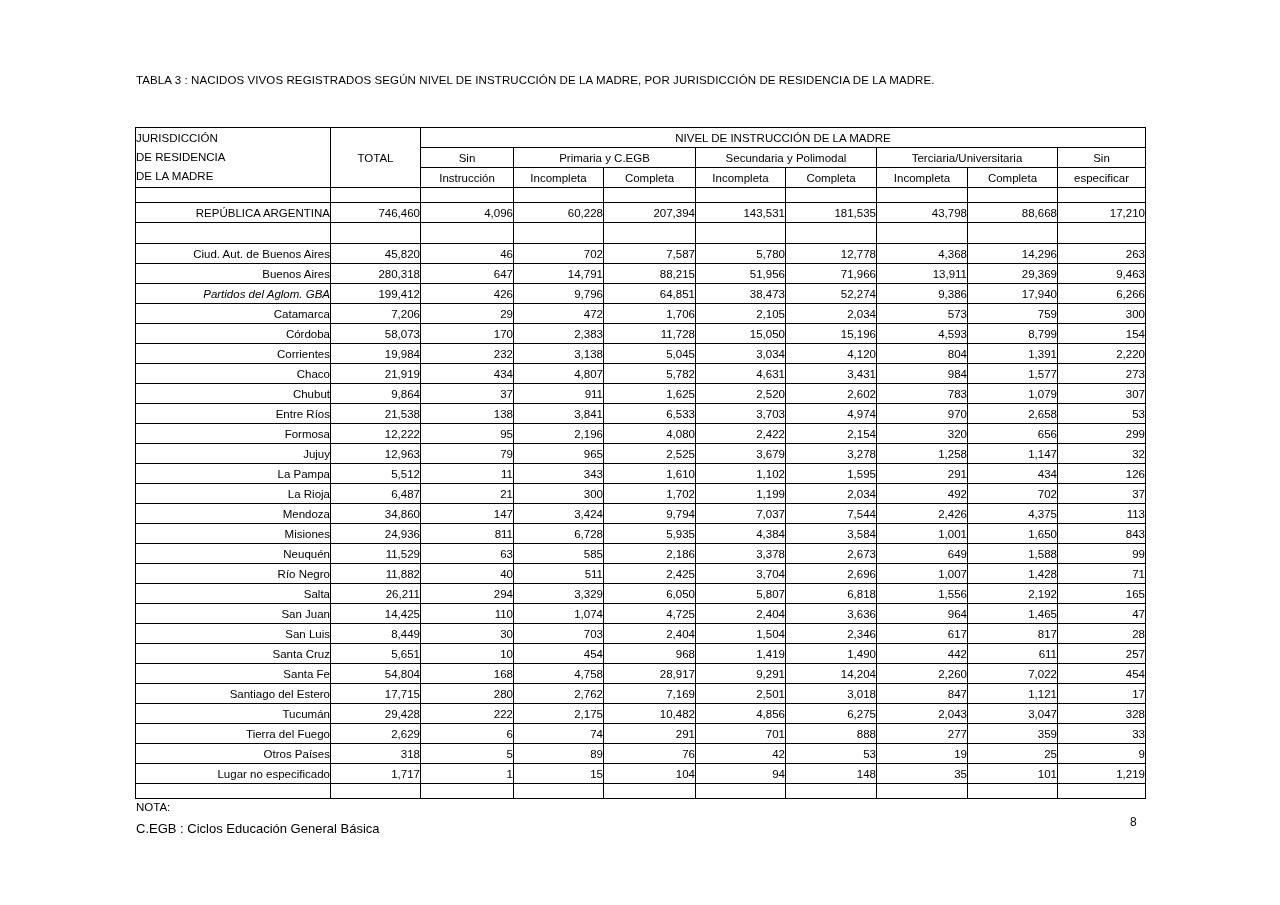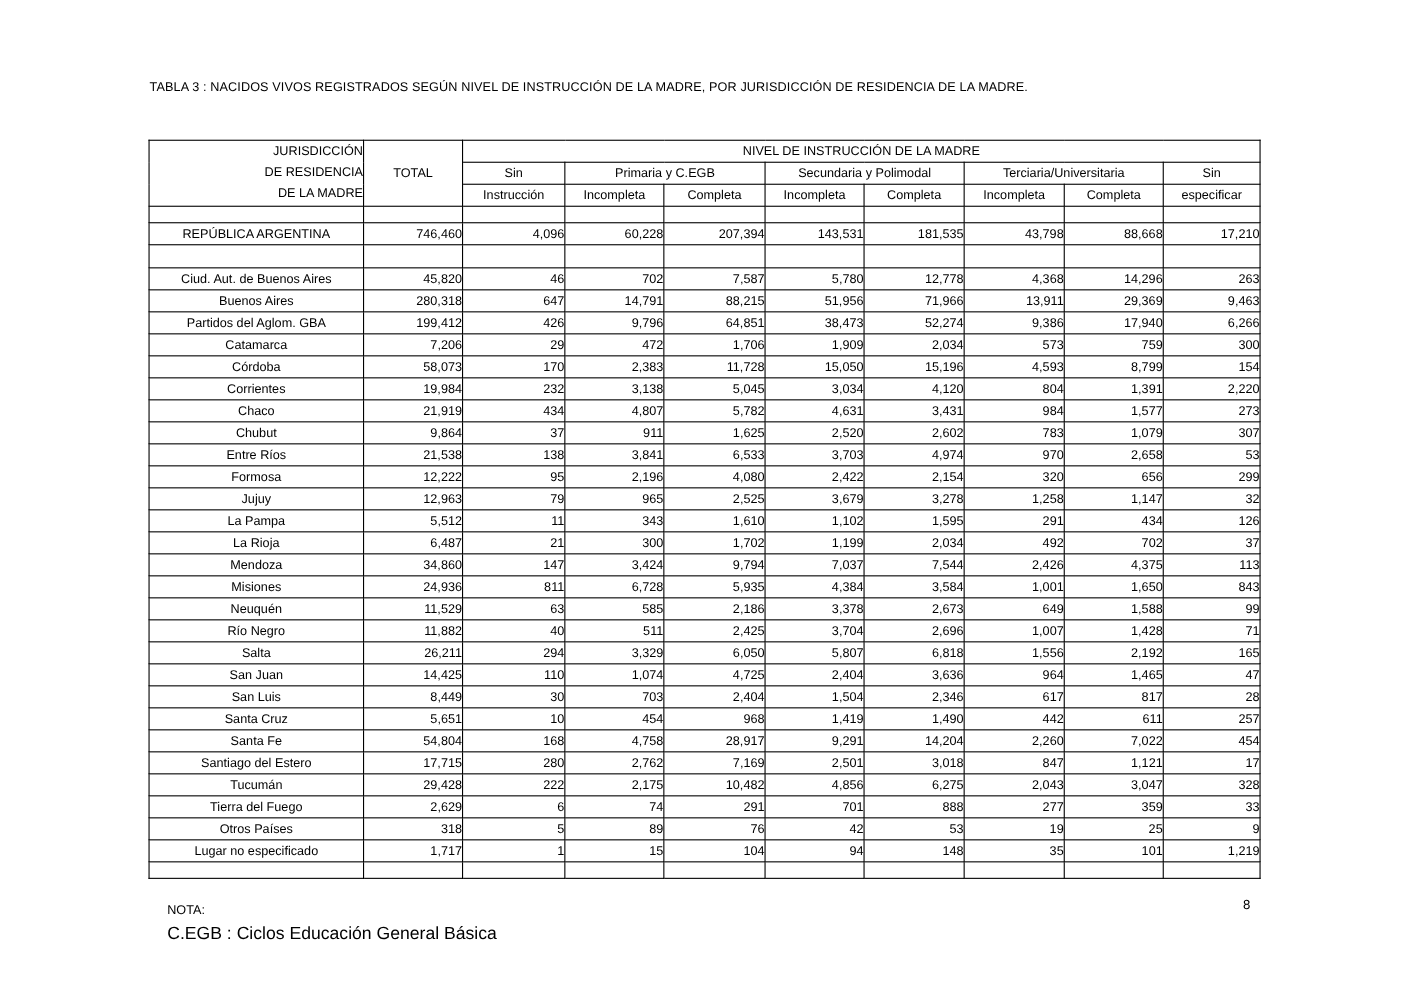--- a/index.html
+++ b/index.html
@@ -48,34 +48,34 @@
     font-weight: normal;
     vertical-align: middle;
   }
   
   .hdr {
     text-align: center;
     height: 19px;
     font-size: 11.5px;
   }
   .hdr-juris {
-    text-align: right;
+    text-align: left;
     vertical-align: top;
     padding-top: 5px;
     line-height: 19px;
   }
   .hdr-total {
     text-align: center;
     vertical-align: middle;
   }
   .nogrid-top { border-bottom: none; }
   .nogrid-bot { border-top: none; }
 
   .cell-name {
-    text-align: center;
+    text-align: right;
     padding-left: 6px;
     height: 19px;
     white-space: nowrap;
     border-left: 1px solid #000;
     border-right: 1px solid #000;
     border-top: none;
     border-bottom: none;
   }
   .cell-num {
     text-align: right;
@@ -86,31 +86,30 @@
     border-right: 1px solid #000;
     border-top: none;
     border-bottom: none;
   }
   .bold { font-weight: bold; }
   .spacer-row td {
     height: 13px;
     border-top: none;
     border-bottom: none;
   }
-  .indent { padding-left: 10px; }
+  .indent { padding-left: 10px; font-style: italic; }
   .footer-note {
     position: absolute;
-    left: 152px;
+    left: 136px;
     top: 796px;
     font-size: 11.5px;
     line-height: 22px;
-    margin-top: 21px;
   }
   .footer-note .nota-l2 {
-    font-size: 16px;
+    font-size: 13px;
   }
   .page-number {
     position: absolute;
     left: 1130px;
     top: 815px;
     font-size: 12px;
   }
 </style>
 </head>
 <body>
@@ -234,21 +233,21 @@
           <td class="cell-num">9,386</td>
           <td class="cell-num">17,940</td>
           <td class="cell-num">6,266</td>
         </tr>
         <tr>
           <td class="cell-name">Catamarca</td>
           <td class="cell-num">7,206</td>
           <td class="cell-num">29</td>
           <td class="cell-num">472</td>
           <td class="cell-num">1,706</td>
-          <td class="cell-num">1,909</td>
+          <td class="cell-num">2,105</td>
           <td class="cell-num">2,034</td>
           <td class="cell-num">573</td>
           <td class="cell-num">759</td>
           <td class="cell-num">300</td>
         </tr>
         <tr>
           <td class="cell-name">Córdoba</td>
           <td class="cell-num">58,073</td>
           <td class="cell-num">170</td>
           <td class="cell-num">2,383</td>

